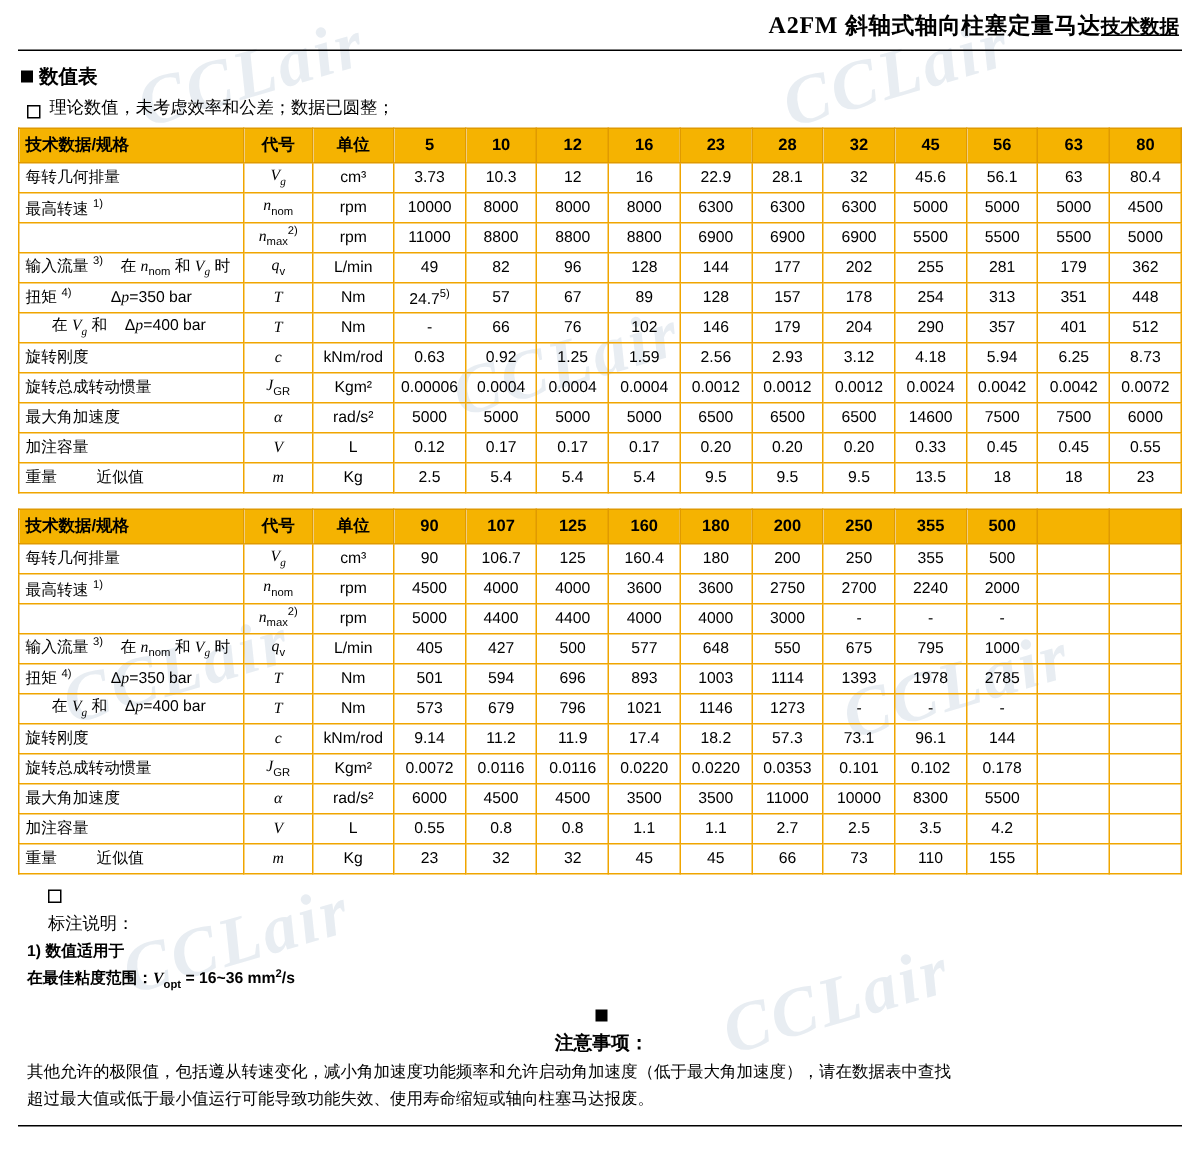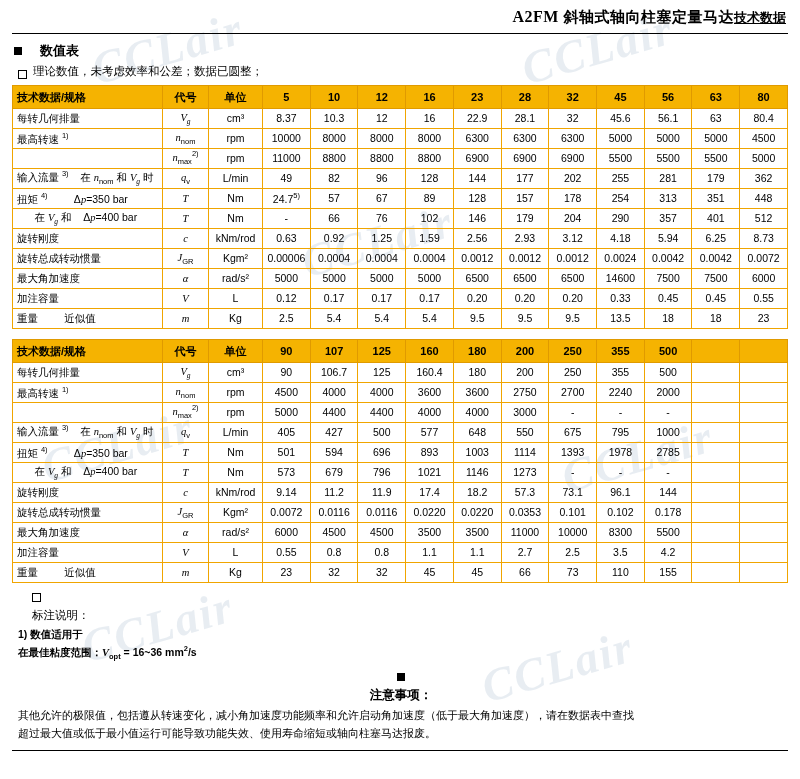--- a/index.html
+++ b/index.html
@@ -66,21 +66,21 @@
   .header .right {
     font-size: 13px;
     font-weight: bold;
     text-decoration: underline;
   }
 
   
   .sect {
     display: flex;
     align-items: center;
-    gap: 18px;
+    gap: 4px;
     margin: 8px 0 4px 2px;
     position: relative;
     z-index: 10;
   }
   .sq {
     width: 8px; height: 8px;
     background: #000;
     display: inline-block;
   }
   .sq-hollow {
@@ -253,21 +253,21 @@
         <th>63</th>
         <th>80</th>
       </tr>
     </thead>
     <tbody>
 
       <tr>
         <td class="lbl">每转几何排量</td>
         <td><span class="it">V</span><span class="sub-s it">g</span></td>
         <td>cm³</td>
-        <td>8.37</td>
+        <td>3.73</td>
         <td>10.3</td>
         <td>12</td>
         <td>16</td>
         <td>22.9</td>
         <td>28.1</td>
         <td>32</td>
         <td>45.6</td>
         <td>56.1</td>
         <td>63</td>
         <td>80.4</td>

